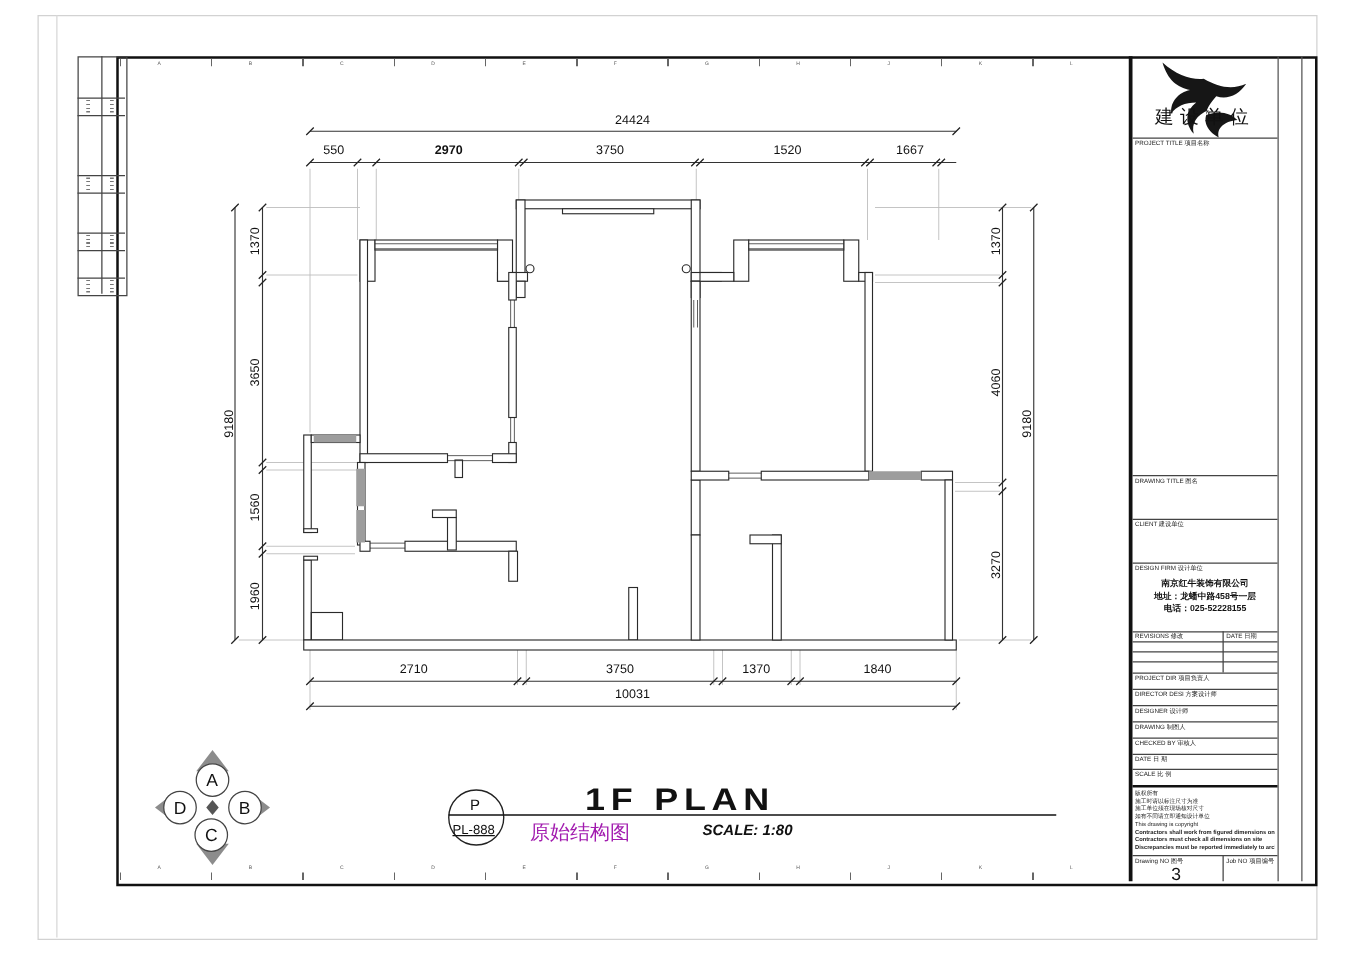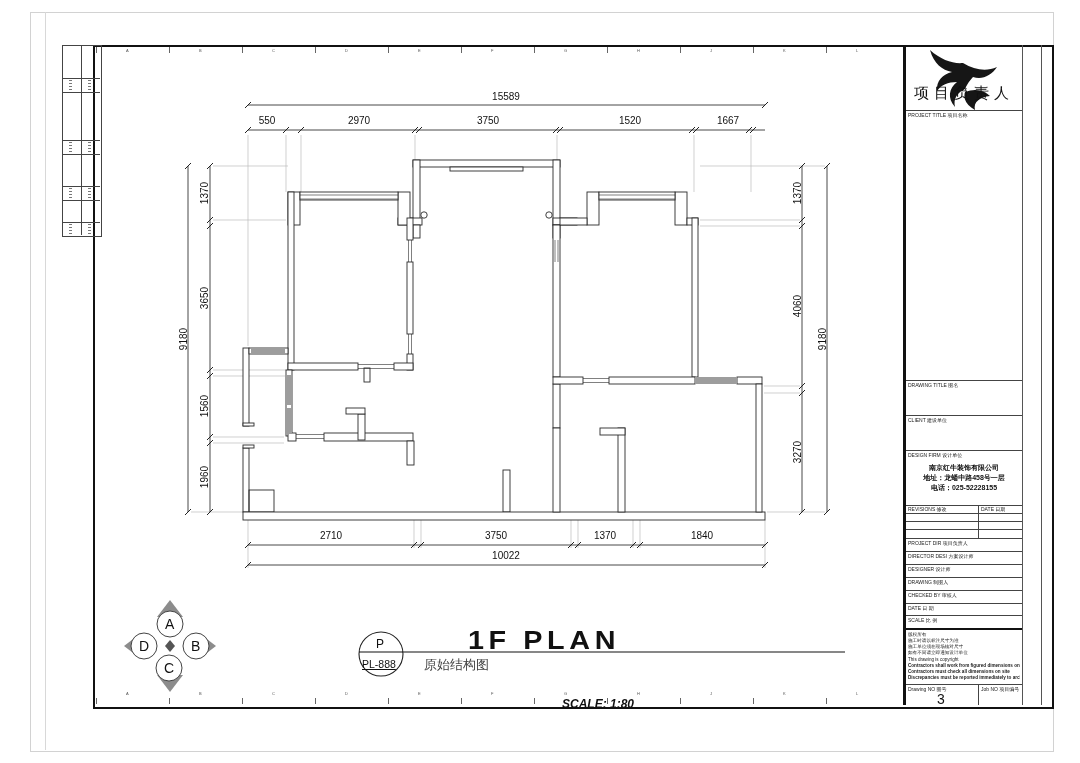--- a/index.html
+++ b/index.html
@@ -29,22 +29,22 @@
   .tbthick{left:906px;width:116px;height:2px;background:#111;}
   .tb-label{font-size:5px;color:#222;line-height:5px;white-space:nowrap;}
   .tb-split{left:978px;width:1px;background:#444;}
   .brand{left:906px;top:84px;width:116px;text-align:center;font-size:15px;letter-spacing:5px;color:#111;}
   .company{left:906px;width:116px;text-align:center;font-size:7px;font-weight:bold;color:#111;line-height:9px;}
   .note{left:908px;width:112px;font-size:4.6px;color:#222;line-height:6.4px;white-space:nowrap;overflow:hidden;}
   .note.b{font-weight:bold;}
   .drawno{left:906px;top:691px;width:70px;text-align:center;font-size:14px;color:#111;}
   
   .plan-title{font-size:25px;font-weight:bold;letter-spacing:4px;color:#111;transform:scaleX(1.15);transform-origin:left;}
-  .plan-sub{font-size:13px;color:#404040;}
-  .plan-scale{font-size:12px;font-weight:bold;font-style:italic;color:#111;margin-top:40px;}
+  .plan-sub{font-size:16px;color:#a21caf;}
+  .plan-scale{font-size:12px;font-weight:bold;font-style:italic;color:#111;}
   .callout-top{font-size:12px;color:#111;}
   .callout-bot{font-size:10.5px;color:#111;text-decoration:underline;}
   .compass-letter{font-size:14px;color:#111;}
 </style>
 </head>
 <body>
 
 <div class="sheet">
 
   <div class="abs outer-border"></div>
@@ -223,28 +223,28 @@
       </g>
       <path d="M170 640 L175 646 L170 652 L165 646 Z" fill="#555"></path>
     </g>
 
     <path fill="#161616" d="M 930 50 C 941 60 953 64 963 63 C 975 70 986 72 997 67 C 991 76 982 80 973 77
              C 969 82 965 86 965 92 C 975 88 984 90 990 96 C 980 97 973 102 975 110
              C 964 104 962 95 967 88 C 957 92 953 99 955 107 C 947 98 949 88 957 82
              C 948 82 941 85 937 91 C 936 81 943 74 952 72 C 942 70 934 64 930 50 Z"></path>
   </svg>
 
-  <span class="abs dim" style="left:476px;top:92px;">15589</span>
+  <span class="abs dim" style="left:476px;top:92px;">24424</span>
   <span class="abs dim" style="left:237px;top:116px;">550</span>
-  <span class="abs dim" style="left:329px;top:116px;">2970</span>
+  <span class="abs dim" style="left:329px;top:116px;font-weight:bold;">2970</span>
   <span class="abs dim" style="left:458px;top:116px;">3750</span>
   <span class="abs dim" style="left:600px;top:116px;">1520</span>
   <span class="abs dim" style="left:698px;top:116px;">1667</span>
 
-  <span class="abs dim" style="left:476px;top:551px;">10022</span>
+  <span class="abs dim" style="left:476px;top:551px;">10031</span>
   <span class="abs dim" style="left:301px;top:531px;">2710</span>
   <span class="abs dim" style="left:466px;top:531px;">3750</span>
   <span class="abs dim" style="left:575px;top:531px;">1370</span>
   <span class="abs dim" style="left:672px;top:531px;">1840</span>
 
   <span class="abs dimv" style="left:184px;top:339px;">9180</span>
   <span class="abs dimv" style="left:205px;top:193px;">1370</span>
   <span class="abs dimv" style="left:205px;top:298px;">3650</span>
   <span class="abs dimv" style="left:205px;top:406px;">1560</span>
   <span class="abs dimv" style="left:205px;top:477px;">1960</span>
@@ -258,21 +258,21 @@
   <span class="abs callout-bot" style="left:362px;top:658px;">PL-888</span>
   <span class="abs plan-title" style="left:468px;top:626px;">1F PLAN</span>
   <span class="abs plan-sub" style="left:424px;top:656px;">原始结构图</span>
   <span class="abs plan-scale" style="left:562px;top:657px;">SCALE: 1:80</span>
 
   <span class="abs compass-letter" style="left:165px;top:616px;">A</span>
   <span class="abs compass-letter" style="left:191px;top:638px;">B</span>
   <span class="abs compass-letter" style="left:164px;top:660px;">C</span>
   <span class="abs compass-letter" style="left:139px;top:638px;">D</span>
 
-  <span class="abs brand">项目负责人</span>
+  <span class="abs brand">建设单位</span>
   <div class="abs tbline" style="top:110px;"></div>
   <span class="abs tb-label" style="left:908px;top:113px;">PROJECT TITLE  项目名称</span>
 
   <div class="abs tbline" style="top:380px;"></div>
   <span class="abs tb-label" style="left:908px;top:383px;">DRAWING TITLE  图名</span>
 
   <div class="abs tbline" style="top:415px;"></div>
   <span class="abs tb-label" style="left:908px;top:418px;">CLIENT  建设单位</span>
 
   <div class="abs tbline" style="top:450px;"></div>

